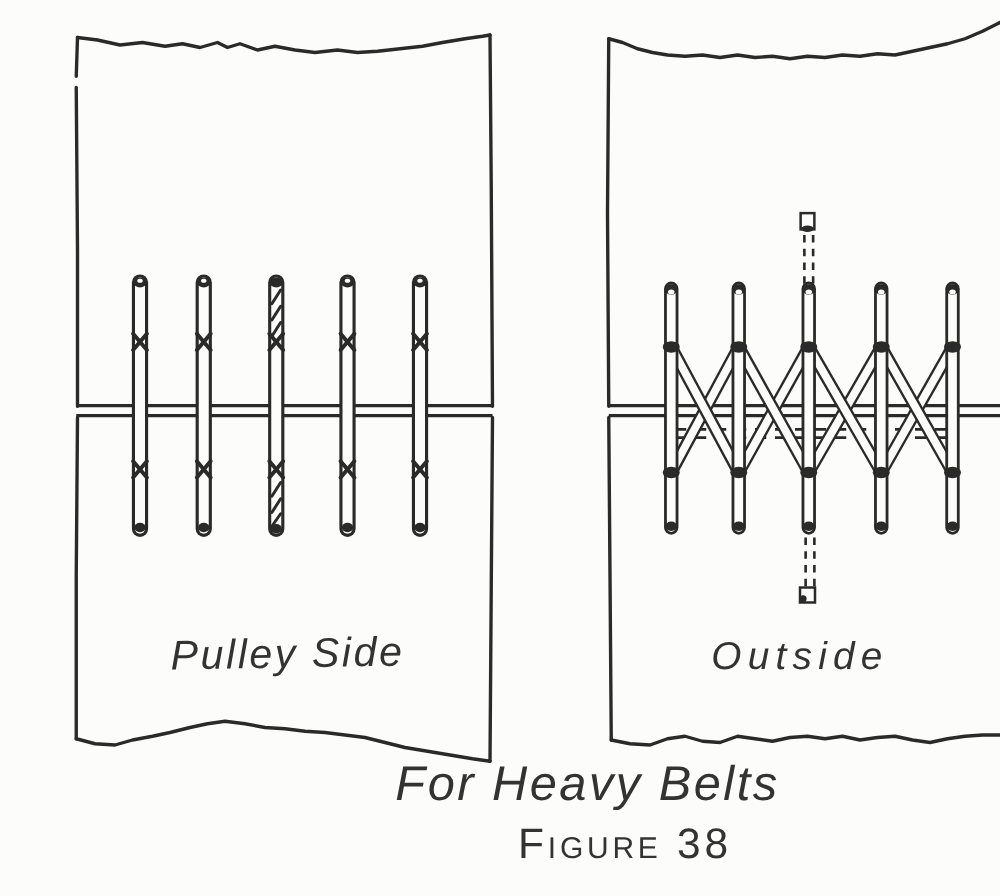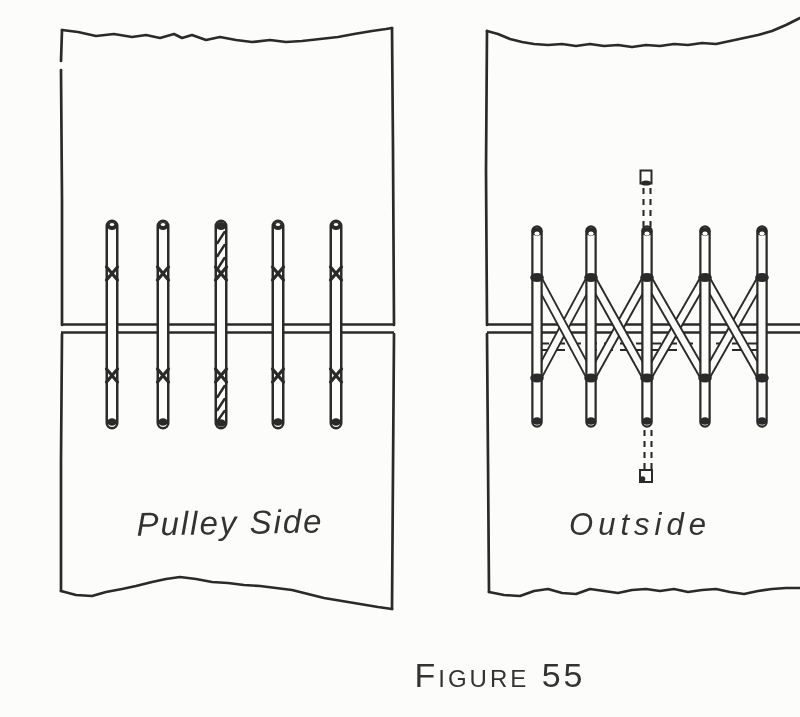--- a/index.html
+++ b/index.html
@@ -245,15 +245,16 @@
         <line class="dash" x1="604.5" y1="430" x2="604.5" y2="471"></line>
         <line class="dash" x1="611.5" y1="430" x2="611.5" y2="471"></line>
         <rect class="tab" x="600" y="470" width="12" height="12"></rect>
         <circle class="fdk" cx="602.5" cy="479" r="2.8"></circle>
       </g>
     </g>
   </svg>
 
   <div class="label pulley-label">Pulley Side</div>
   <div class="label outside-label">Outside</div>
-  <div class="label caption-2">Figure 55</div>
+  <div class="label caption-1">For Heavy Belts</div>
+  <div class="label caption-2">Figure 38</div>
 
 </div>
 
 </body></html>

